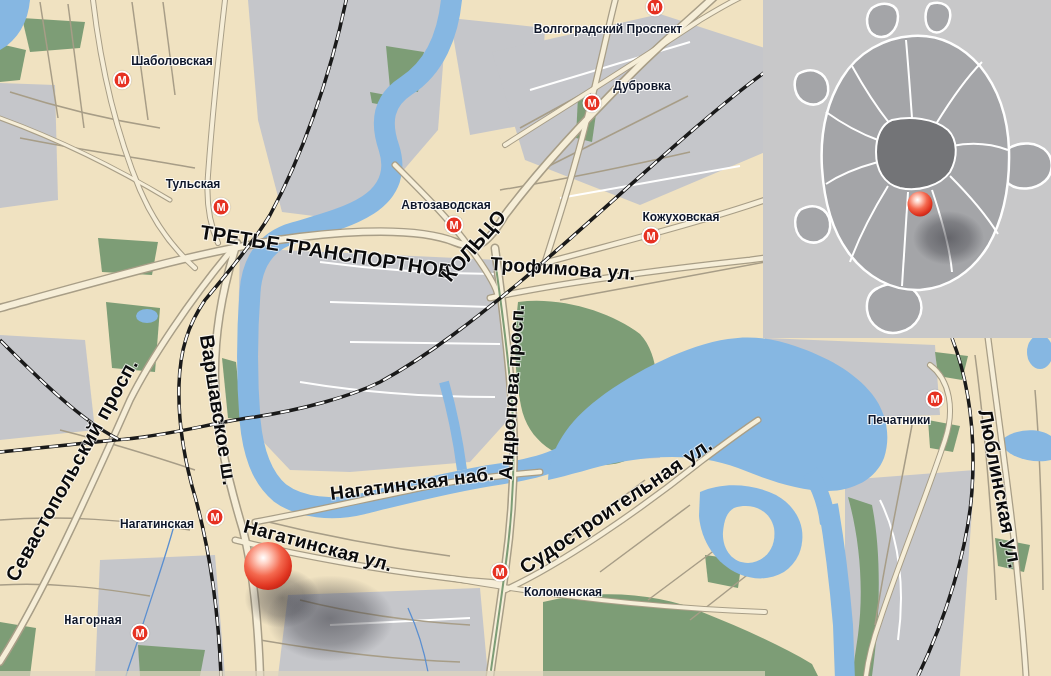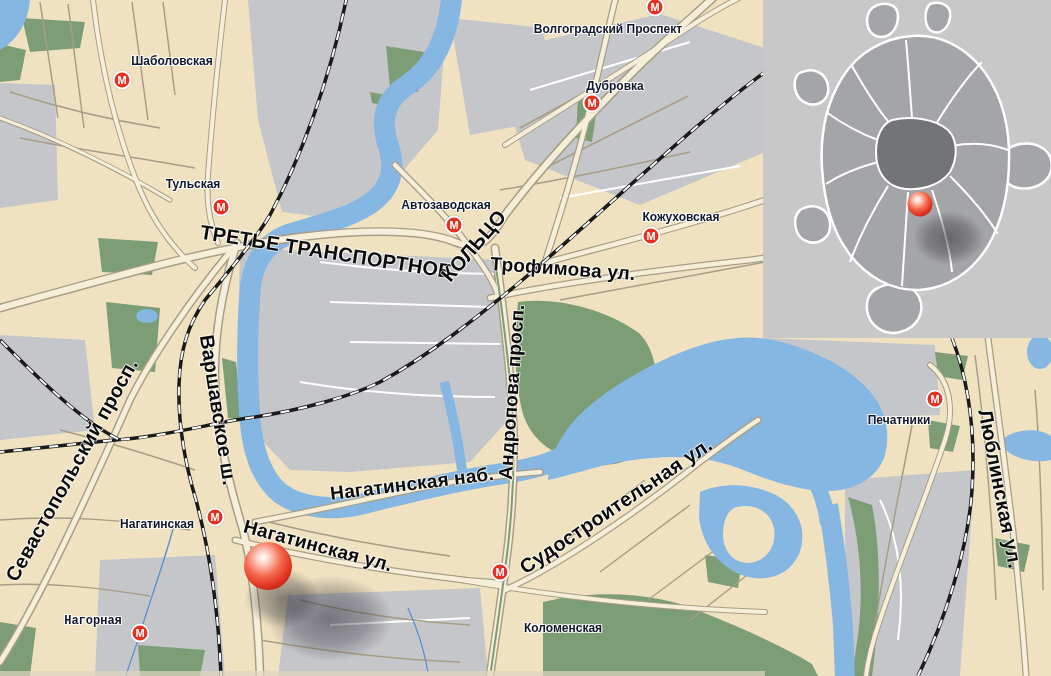--- a/index.html
+++ b/index.html
@@ -267,37 +267,37 @@
         <span>М</span>
       </div>
       <div class="metro-label" style="left: 408px; top: 205px; margin-left: 38px;">Автозаводская</div>
       <div class="metro-icon" style="left: 655px; top: 7px;">
         <span>М</span>
       </div>
       <div class="metro-label" style="left: 608px; top: 29px;">Волгоградский Проспект</div>
       <div class="metro-icon" style="left: 592px; top: 103px;">
         <span>М</span>
       </div>
-      <div class="metro-label" style="left: 615px; top: 86px;">Дубровка</div>
+      <div class="metro-label" style="left: 642px; top: 86px;">Дубровка</div>
       <div class="metro-icon" style="left: 651px; top: 236px;">
         <span>М</span>
       </div>
       <div class="metro-label" style="left: 681px; top: 217px;">Кожуховская</div>
       <div class="metro-icon" style="left: 215px; top: 517px;">
         <span>М</span>
       </div>
       <div class="metro-label" style="left: 157px; top: 524px; text-align: right;">Нагатинская</div>
       <div class="metro-icon" style="left: 140px; top: 633px;">
         <span>М</span>
       </div>
       <div class="metro-label" style="left: 93px; top: 621px; font-family: Liberation Mono, monospace;">Нагорная</div>
       <div class="metro-icon" style="left: 500px; top: 572px;">
         <span>М</span>
       </div>
-      <div class="metro-label" style="left: 563px; top: 592px; margin-top: 36px;">Коломенская</div>
+      <div class="metro-label" style="left: 563px; top: 592px;">Коломенская</div>
       <div class="metro-icon" style="left: 935px; top: 399px;">
         <span>М</span>
       </div>
       <div class="metro-label" style="left: 899px; top: 420px;">Печатники</div>
       <div class="ball" style="left: 268px; top: 566px; width: 48px; height: 48px;"></div>
       <div class="ball" style="left: 920px; top: 204px; width: 25px; height: 25px;"></div>
     </div>
 </div>
 
 </body></html>

